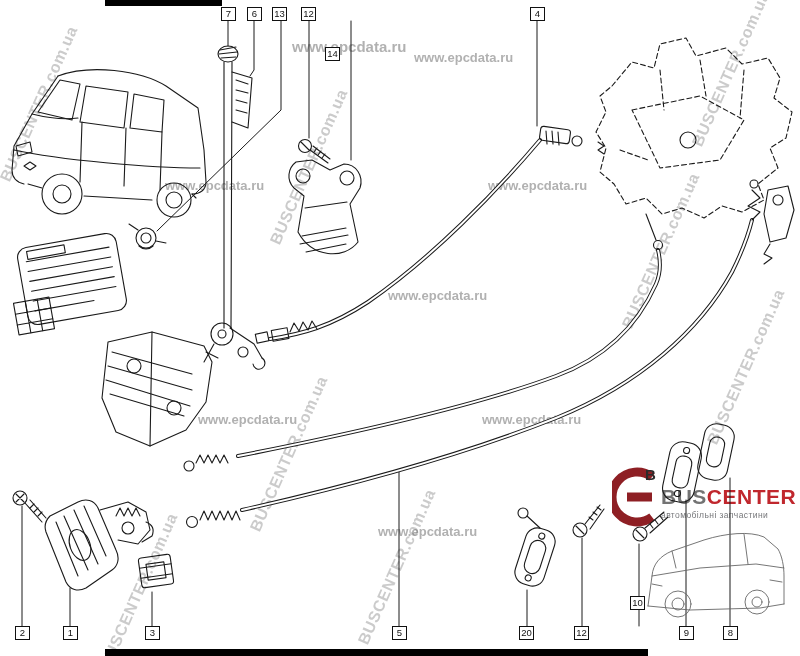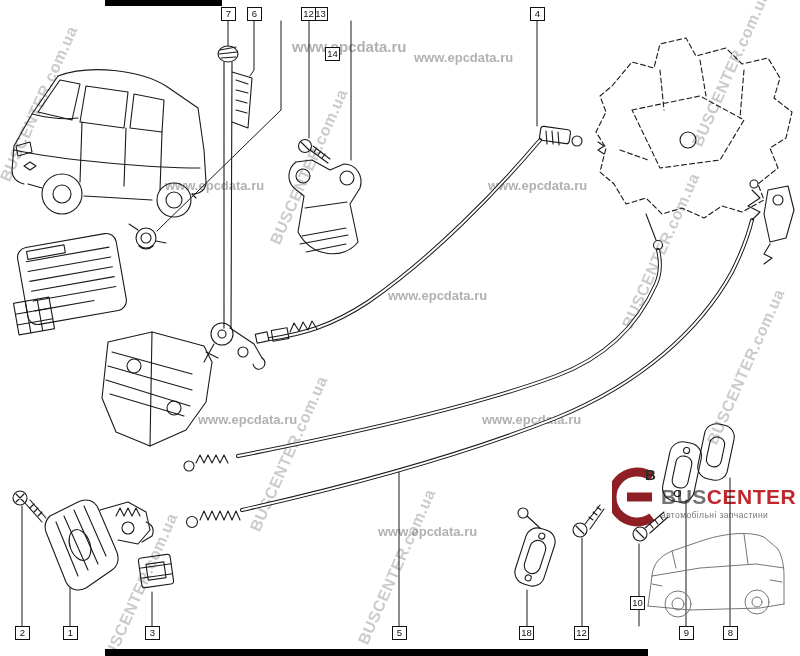--- a/index.html
+++ b/index.html
@@ -275,28 +275,28 @@
       <circle cx="678" cy="604" r="13"></circle>
         <circle cx="678" cy="604" r="6"></circle>
       <circle cx="757" cy="602" r="12"></circle>
         <circle cx="757" cy="602" r="5"></circle>
       <path d="M652,584 L662,586 M770,580 L782,582"></path>
     </g>
   </svg>
 
   <div class="callout" style="left:221px;top:7px;">7</div>
   <div class="callout" style="left:247px;top:7px;">6</div>
-  <div class="callout" style="left:272px;top:7px;margin-left:41px;">13</div>
+  <div class="callout" style="left:272px;top:7px;">13</div>
   <div class="callout" style="left:301px;top:7px;">12</div>
   <div class="callout" style="left:325px;top:7px;margin-top:40px;">14</div>
   <div class="callout" style="left:530px;top:7px;">4</div>
 
   <div class="callout" style="left:15px;top:626px;">2</div>
   <div class="callout" style="left:63px;top:626px;">1</div>
   <div class="callout" style="left:145px;top:626px;">3</div>
   <div class="callout" style="left:392px;top:626px;">5</div>
-  <div class="callout" style="left:519px;top:626px;">18</div>
+  <div class="callout" style="left:519px;top:626px;">20</div>
   <div class="callout" style="left:574px;top:626px;">12</div>
   <div class="callout" style="left:630px;top:596px;">10</div>
   <div class="callout" style="left:679px;top:626px;">9</div>
   <div class="callout" style="left:723px;top:626px;">8</div>
 
 </div>
 
 </body></html>

